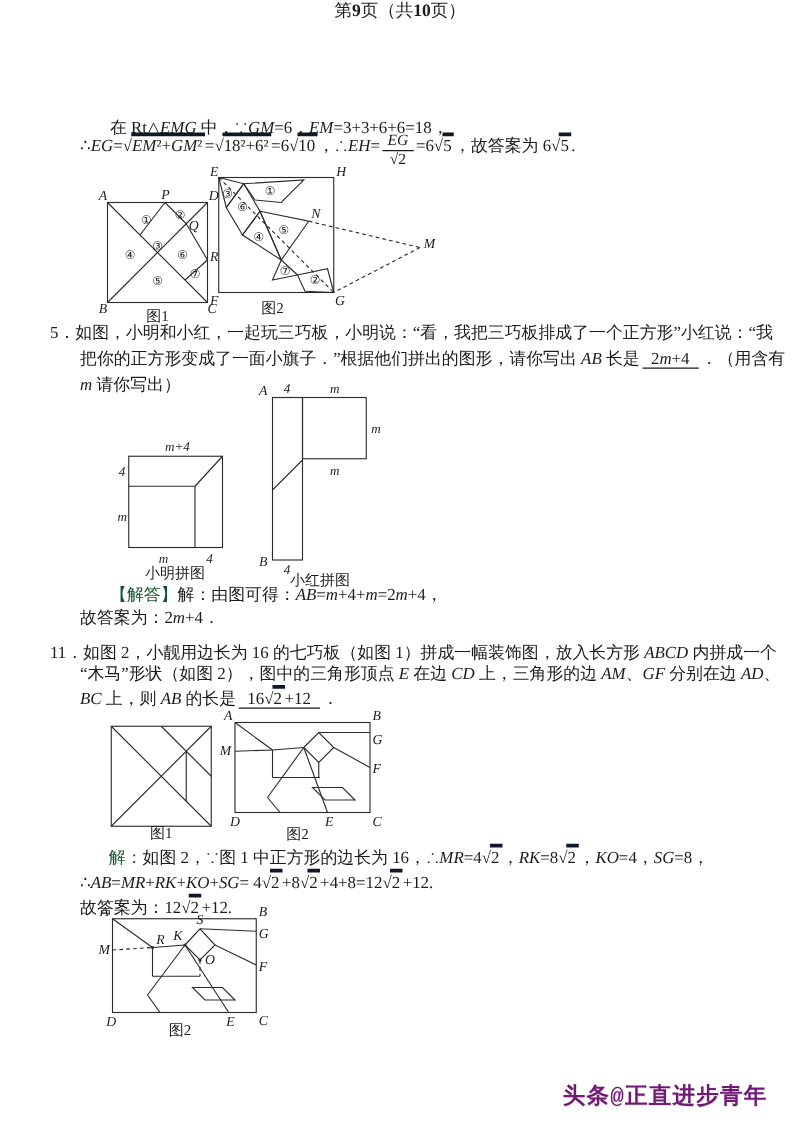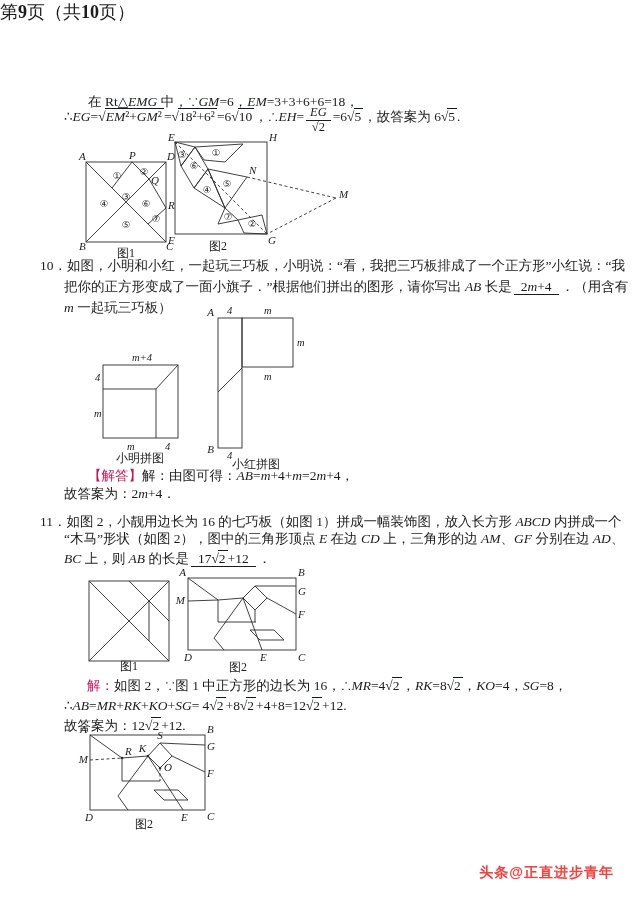--- a/index.html
+++ b/index.html
@@ -2,42 +2,42 @@
 <html><head>
 <meta charset="utf-8">
 <style>
   html,body{margin:0;padding:0}
   body{
     width:640px;height:905px;position:relative;background:#ffffff;
     font-family:"Liberation Serif","DejaVu Serif",serif;color:#1c1c1c;overflow:hidden;
   }
   .line{position:absolute;white-space:nowrap;font-size:13.5px;line-height:19px}
   .var{font-style:italic}
-  .blue{color:#be185d}
+  .blue{color:#14532d}
   .sqrt{white-space:nowrap}
   .rt{font-style:normal;letter-spacing:-1px}
-  .rdc{border-top:1px solid #0f172a;padding:0 2px 0 1px}
+  .rdc{border-top:3px solid #0f172a;padding:0 2px 0 1px}
   .rdc i{font-style:italic}
   .frac{display:inline-block;vertical-align:-10px;text-align:center;line-height:1.1;font-size:12.5px;margin:0 2px}
   .frac .num{display:block;border-bottom:1px solid #1c1c1c;padding:0 4px}
   .frac .num i{font-style:italic}
   .frac .den{display:block}
   .ans{border-bottom:1px solid #1c1c1c;padding:0 7px;margin:0 2px;font-weight:normal}
   svg{position:absolute;overflow:visible}
   svg text{font-family:"Liberation Serif","DejaVu Serif",serif;font-size:11px;fill:#1c1c1c;font-style:italic}
   svg text.cap{font-style:normal;font-size:12px;text-anchor:middle}
   svg text.dim{font-size:10.5px}
   svg text.num{font-style:normal;font-size:9.5px;text-anchor:middle}
   svg .st{fill:none;stroke:#2b2b2b;stroke-width:0.9}
   svg .dash{stroke-dasharray:3 2.5}
-  .footer{position:absolute;left:0;top:832;width:640px;text-align:left;font-size:18px}
+  .footer{position:absolute;left:0;top:832;width:640px;text-align:center;font-size:14px}
   .footer b{font-weight:bold}
   .watermark{
-    position:absolute;right:26px;top:864px;font-size:14px;font-weight:bold;
-    font-family:Liberation Sans, sans-serif;color:#ef4444;
+    position:absolute;right:26px;top:864px;font-size:18px;font-weight:bold;
+    font-family:Liberation Mono, monospace;color:#701a75;
     letter-spacing:1px;text-shadow:1px 1px 0 #ededed;
   }
 </style>
 </head>
 <body>
 
 <div class="line" style="left:88px;top:92px"><span>在 Rt△</span><span class="var">EMG</span><span> 中，∵</span><span class="var">GM</span><span>=6，</span><span class="var">EM</span><span>=3+3+6+6=18，</span></div>
 <div class="line" style="left:64px;top:106px"><span>∴</span><span class="var">EG</span><span>=</span><span class="sqrt"><span class="rt">√</span><span class="rdc"><i>EM</i>²+<i>GM</i>²</span></span><span>=</span><span class="sqrt"><span class="rt">√</span><span class="rdc">18²+6²</span></span><span>=6</span><span class="sqrt"><span class="rt">√</span><span class="rdc">10</span></span><span>，∴</span><span class="var">EH</span><span>=</span><span class="frac"><span class="num"><i>EG</i></span><span class="den">√2</span></span><span>=6</span><span class="sqrt"><span class="rt">√</span><span class="rdc">5</span></span><span>，故答案为 6</span><span class="sqrt"><span class="rt">√</span><span class="rdc">5</span></span><span>.</span></div>
 
 <svg style="left:76px;top:150px" width="100" height="112" viewBox="0 0 100 112">
@@ -86,23 +86,23 @@
   <text class="num" x="14" y="22">③</text>
   <text class="num" x="26" y="33">⑥</text>
   <text class="num" x="48" y="20">①</text>
   <text class="num" x="39" y="57">④</text>
   <text class="num" x="59" y="51">⑤</text>
   <text class="num" x="60" y="84">⑦</text>
   <text class="num" x="84" y="91">②</text>
   <text class="cap" x="50" y="114">图2</text>
 </svg>
 
-<div class="line" style="left:40px;top:256px"><span>10．如图，小明和小红，一起玩三巧板，小明说：“看，我把三巧板排成了一个正方形”小红说：“我</span></div>
+<div class="line" style="left:40px;top:256px"><span>5．如图，小明和小红，一起玩三巧板，小明说：“看，我把三巧板排成了一个正方形”小红说：“我</span></div>
 <div class="line" style="left:64px;top:277px"><span>把你的正方形变成了一面小旗子．”根据他们拼出的图形，请你写出 </span><span class="var">AB</span><span> 长是</span><span class="ans"><span>2</span><span class="var">m</span><span>+4</span></span><span>．（用含有</span></div>
-<div class="line" style="left:64px;top:298px"><span class="var">m</span><span> 一起玩三巧板）</span></div>
+<div class="line" style="left:64px;top:298px"><span class="var">m</span><span> 请你写出）</span></div>
 
 <svg style="left:76px;top:350px" width="125" height="115" viewBox="0 0 125 115">
   <rect class="st" x="27" y="15" width="75" height="73"></rect>
   <line class="st" x1="27" y1="39" x2="80" y2="39"></line>
   <line class="st" x1="80" y1="39" x2="80" y2="88"></line>
   <line class="st" x1="80" y1="39" x2="102" y2="15"></line>
   <text class="dim" x="56" y="11">m+4</text>
   <text class="dim" x="19" y="31">4</text>
   <text class="dim" x="18" y="67">m</text>
   <text class="dim" x="51" y="100">m</text>
@@ -124,21 +124,21 @@
   <text class="cap" x="56" y="168">小红拼图</text>
 </svg>
 
 <div class="line" style="left:88px;top:466px">
   <span class="blue">【解答】</span><span><span>解：由图可得：</span><span class="var">AB</span><span>=</span><span class="var">m</span><span>+4+</span><span class="var">m</span><span>=2</span><span class="var">m</span><span>+4，</span></span>
 </div>
 <div class="line" style="left:64px;top:484px"><span>故答案为：2</span><span class="var">m</span><span>+4．</span></div>
 
 <div class="line" style="left:40px;top:512px"><span>11．如图 2，小靓用边长为 16 的七巧板（如图 1）拼成一幅装饰图，放入长方形 </span><span class="var">ABCD</span><span> 内拼成一个</span></div>
 <div class="line" style="left:64px;top:529px"><span>“木马”形状（如图 2），图中的三角形顶点 </span><span class="var">E</span><span> 在边 </span><span class="var">CD</span><span> 上，三角形的边 </span><span class="var">AM</span><span>、</span><span class="var">GF</span><span> 分别在边 </span><span class="var">AD</span><span>、</span></div>
-<div class="line" style="left:64px;top:549px"><span class="var">BC</span><span> 上，则 </span><span class="var">AB</span><span> 的长是</span><span class="ans"><span>17</span><span class="sqrt"><span class="rt">√</span><span class="rdc">2</span></span><span>+12</span></span><span>．</span></div>
+<div class="line" style="left:64px;top:549px"><span class="var">BC</span><span> 上，则 </span><span class="var">AB</span><span> 的长是</span><span class="ans"><span>16</span><span class="sqrt"><span class="rt">√</span><span class="rdc">2</span></span><span>+12</span></span><span>．</span></div>
 
 <svg style="left:82px;top:576px" width="95" height="96" viewBox="0 0 95 96">
   <rect class="st" x="7" y="5" width="80" height="80"></rect>
   <line class="st" x1="7" y1="5" x2="87" y2="85"></line>
   <line class="st" x1="87" y1="5" x2="7" y2="85"></line>
   <line class="st" x1="47" y1="5" x2="87" y2="45"></line>
   <line class="st" x1="67" y1="25" x2="67" y2="65"></line>
   <text class="cap" x="47" y="94">图1</text>
 </svg>
 

